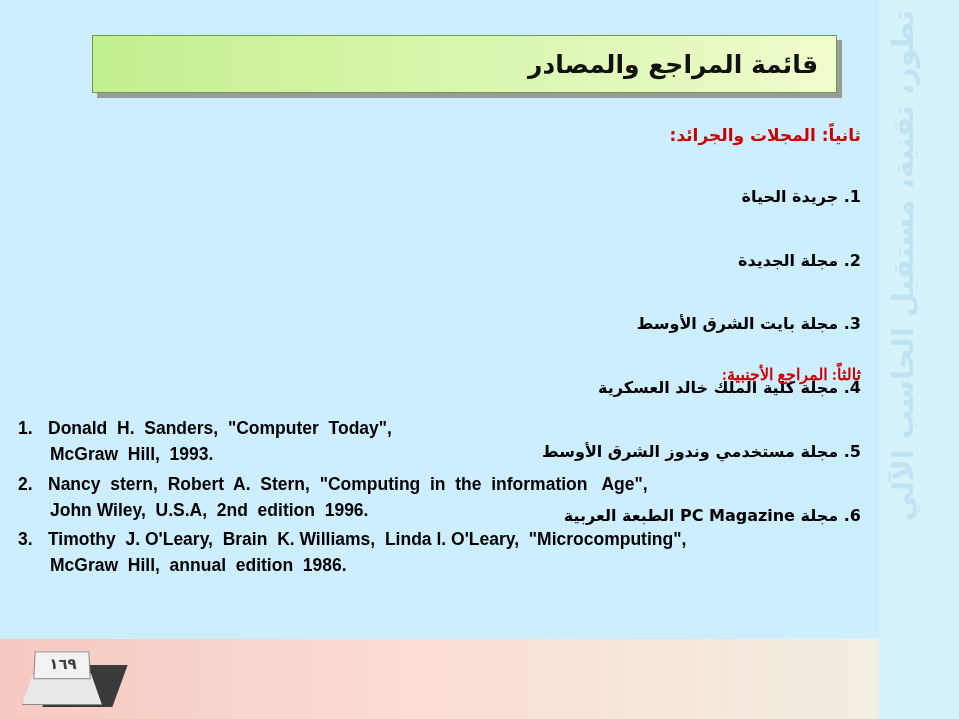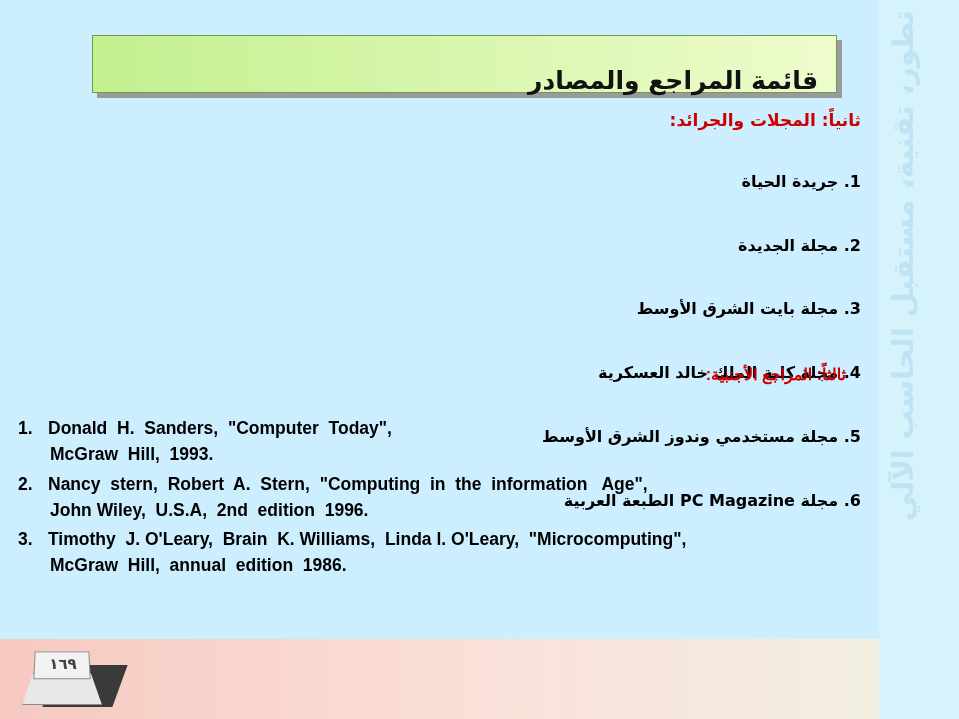--- a/index.html
+++ b/index.html
@@ -76,55 +76,54 @@
   }
   .title-text {
     position: absolute;
     right: 18px;
     top: 14px;
     direction: rtl;
     font-size: 25px;
     font-weight: bold;
     color: #111111;
     font-family: "DejaVu Sans", sans-serif;
-    margin-top: 16px;
   }
   
   .arabic-block {
     position: absolute;
     right: 98px;
-    top: 110px;
+    top: 125px;
     width: 520px;
     direction: rtl;
     text-align: right;
     font-family: "DejaVu Sans", sans-serif;
   }
   .sec-head {
     color: #cc0000;
     font-weight: bold;
     font-size: 17px;
     margin-bottom: 4px;
   }
   .ar-item {
     color: #000000;
     font-weight: bold;
     font-size: 16px;
     line-height: 1.42;
     margin-top: 41px;
   }
   .sec-head-2 {
     position: absolute;
-    right: 113px;
+    right: 98px;
     top: 365px;
     color: #cc0000;
     font-weight: bold;
     font-size: 16px;
     direction: rtl;
     text-align: right;
-    font-family: Liberation Sans, sans-serif;
+    font-family: Liberation Serif, serif;
   }
   
   .eng-block {
     position: absolute;
     left: 18px;
     top: 415px;
     width: 830px;
     direction: ltr;
     text-align: left;
     color: #000000;

